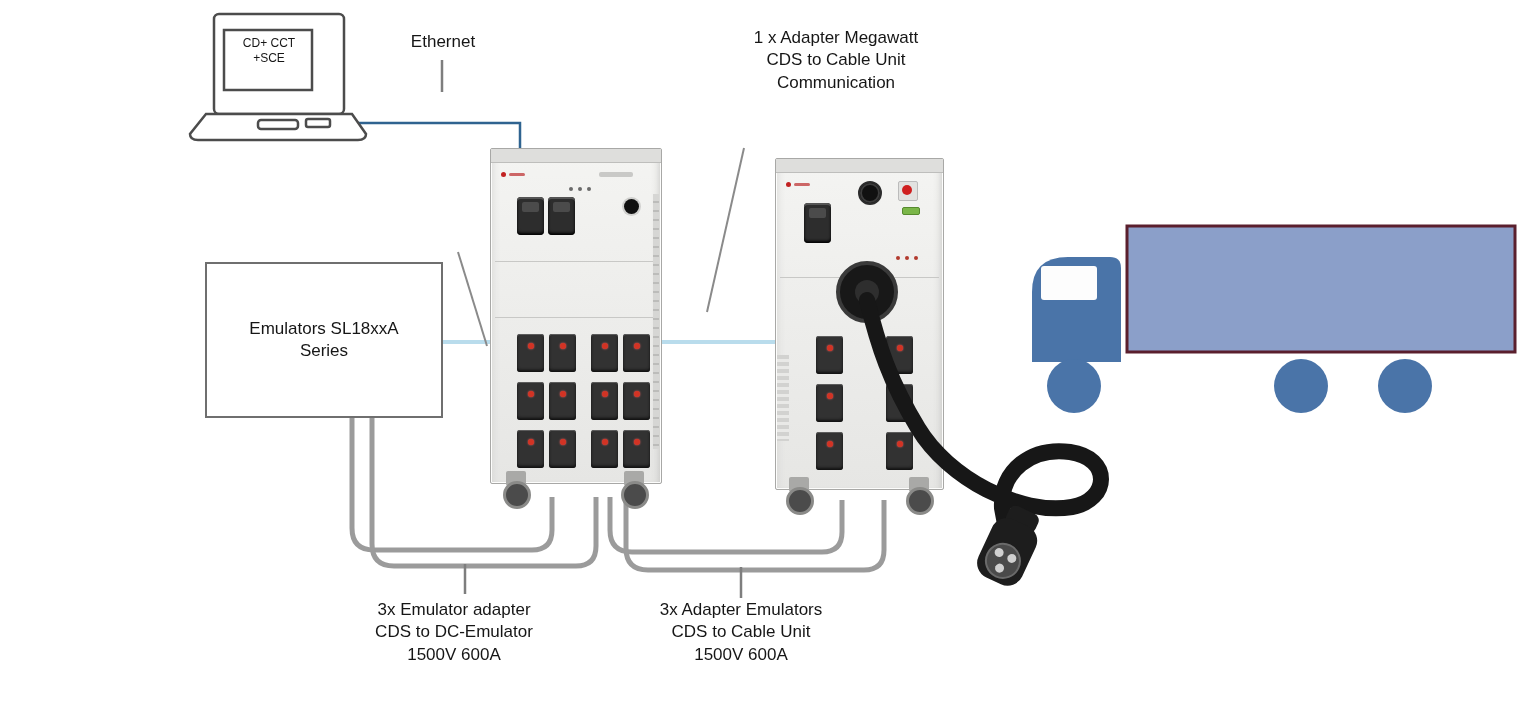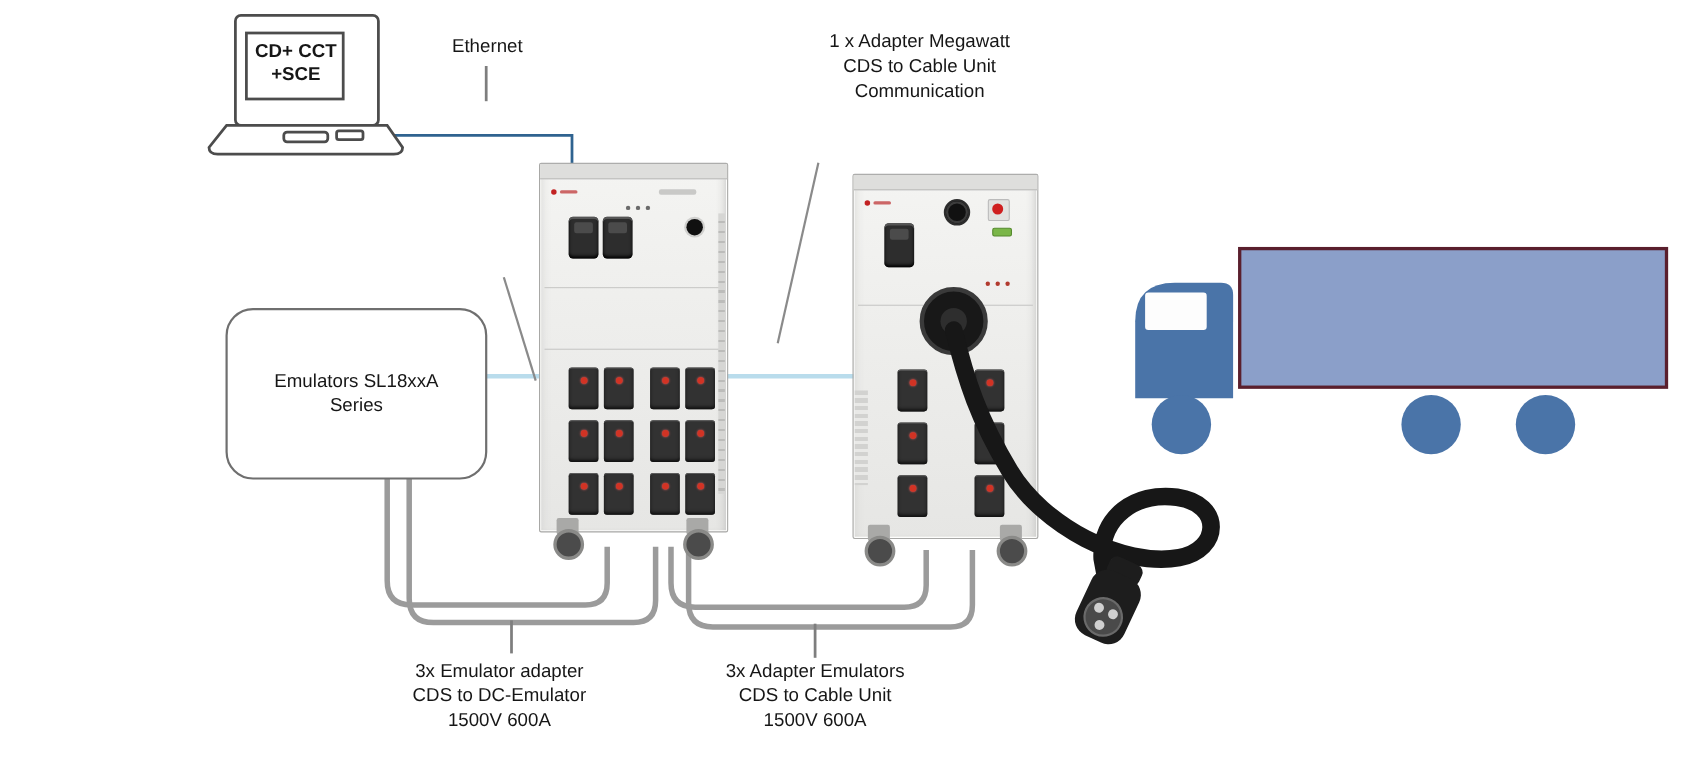--- a/index.html
+++ b/index.html
@@ -10,21 +10,21 @@
     --truck-cab:#4a74a8;
     --trailer-fill:#8b9fc9;
     --trailer-border:#5a1f2d;
     --socket-led-red:#d23324;
     --text:#161616;
   }
   html,body{margin:0;padding:0;background:#fff;}
   .canvas{position:relative;width:1528px;height:712px;background:#fff;overflow:hidden;
           font-family:"Liberation Sans",sans-serif;color:var(--text);}
   .label{position:absolute;white-space:pre-line;text-align:center;font-size:17px;line-height:1.32;z-index:4;}
-  .label.small{font-size:17px;line-height:1.25;font-weight:bold;}
+  .label.small{font-size:12px;line-height:1.25;}
   svg.bg{position:absolute;left:0;top:0;z-index:1;}
   svg.fg{position:absolute;left:0;top:0;z-index:5;pointer-events:none;}
 
   
   .eth{fill:none;stroke:var(--ethernet-line);stroke-width:2.5px;}
   .comm{fill:none;stroke:var(--comm-line);stroke-width:4px;}
   .cable{fill:none;stroke:var(--cable-gray);stroke-width:5px;}
   .ptr{stroke:var(--pointer-gray);stroke-width:2px;}
   .tick{stroke:#7e7e7e;stroke-width:2.5px;}
   .lap{fill:#fff;stroke:#4c4c4c;stroke-width:2.5px;}
@@ -172,21 +172,21 @@
     </div>
     <div class="socket-col" style="left:110px;top:177px;">
       <div class="socket"></div>
       <div class="socket"></div>
       <div class="socket"></div>
     </div>
     <div class="caster" style="left:8px;top:318px;"></div>
     <div class="caster" style="left:128px;top:318px;"></div>
   </div>
 
-  <div class="box" style="left:205px;top:280px;width:234px;height:152px;border-radius:25px;">
+  <div class="box" style="left:205px;top:262px;width:234px;height:152px;">
     <div class="label">Emulators SL18xxA
 Series</div>
   </div>
 
   <div class="label small" style="left:226px;top:36px;width:86px;">CD+ CCT
 +SCE</div>
   <div class="label" style="left:393px;top:31px;width:100px;">Ethernet</div>
   <div class="label" style="left:696px;top:27px;width:280px;text-align:center;">1 x Adapter Megawatt
 CDS to Cable Unit
 Communication</div>

